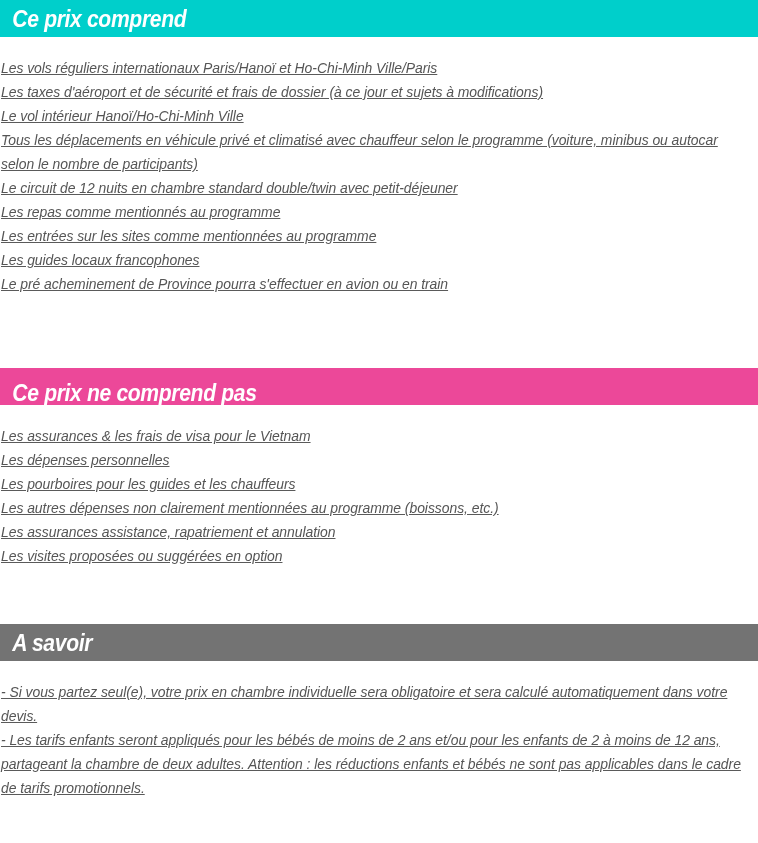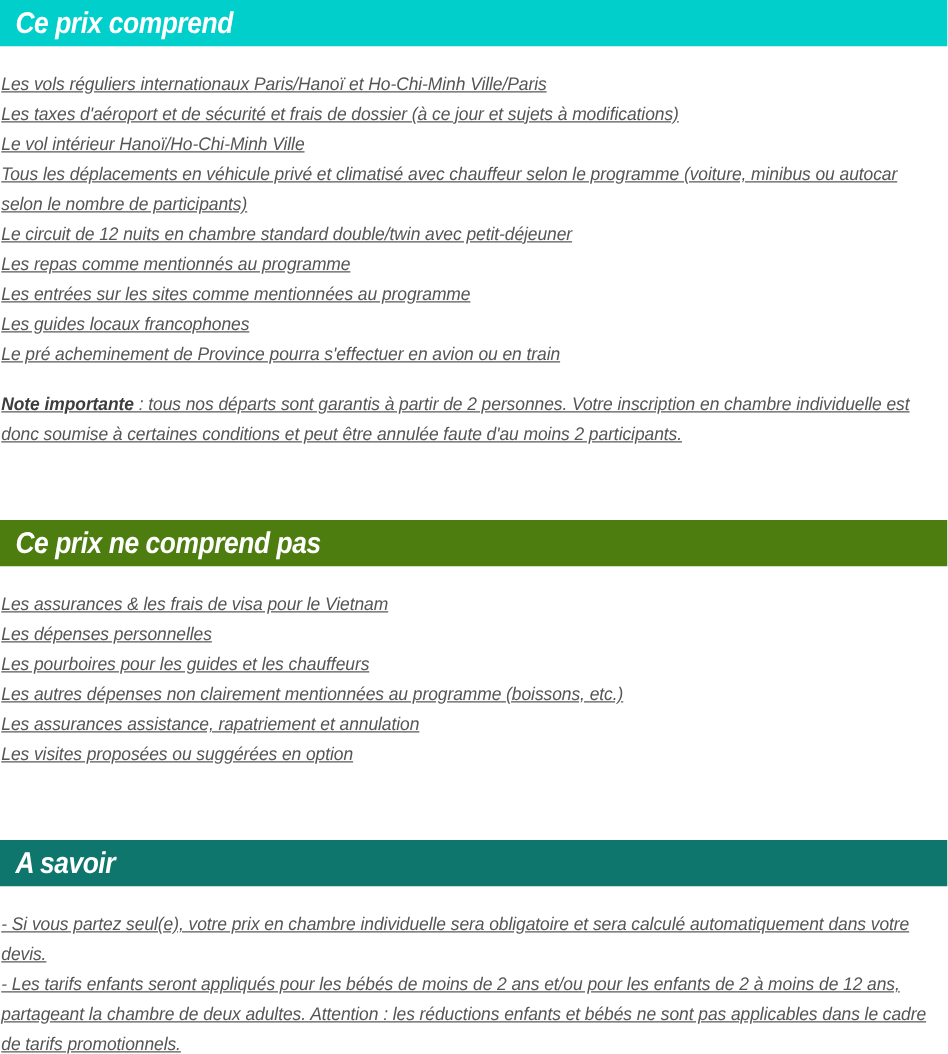--- a/index.html
+++ b/index.html
@@ -96,44 +96,41 @@
     <div class="line">Tous les déplacements en véhicule privé et climatisé avec chauffeur selon le programme (voiture, minibus ou autocar selon le nombre de participants)</div>
     <div class="line">Le circuit de 12 nuits en chambre standard double/twin avec petit-déjeuner</div>
     <div class="line">Les repas comme mentionnés au programme</div>
     <div class="line">Les entrées sur les sites comme mentionnées au programme</div>
     <div class="line">Les guides locaux francophones</div>
     <div class="line">Le pré acheminement de Province pourra s'effectuer en avion ou en train</div>
   </div>
 
   <div class="gap-before-note"></div>
 
-  <div class="body-block">
-    <div class="line"><b class="strong">Note importante</b><span> : tous nos départs sont garantis à partir de 2 personnes. Votre inscription en chambre individuelle est donc soumise à certaines conditions et peut être annulée faute d'au moins 2 participants.</span></div>
-  </div>
 
   <div class="gap-inclus-to-exclus"></div>
 
-  <div class="section-bar" id="bar-exclus" style="background: #4d7c0f;">
+  <div class="section-bar" id="bar-exclus" style="background: #ec4899; align-items: flex-end;">
     <span class="section-bar-title">Ce prix ne comprend pas</span>
   </div>
 
   <div class="after-bar-gap"></div>
 
   <div class="body-block">
     <div class="line">Les assurances &amp; les frais de visa pour le Vietnam</div>
     <div class="line">Les dépenses personnelles</div>
     <div class="line">Les pourboires pour les guides et les chauffeurs</div>
     <div class="line">Les autres dépenses non clairement mentionnées au programme (boissons, etc.)</div>
     <div class="line">Les assurances assistance, rapatriement et annulation</div>
     <div class="line">Les visites proposées ou suggérées en option</div>
   </div>
 
   <div class="gap-exclus-to-asavoir"></div>
 
-  <div class="section-bar" id="bar-asavoir" style="background: #0f766e;">
+  <div class="section-bar" id="bar-asavoir" style="background: #737373;">
     <span class="section-bar-title">A savoir</span>
   </div>
 
   <div class="after-bar-gap"></div>
 
   <div class="body-block">
     <div class="line">- Si vous partez seul(e), votre prix en chambre individuelle sera obligatoire et sera calculé automatiquement dans votre devis.</div>
     <div class="line">- Les tarifs enfants seront appliqués pour les bébés de moins de 2 ans et/ou pour les enfants de 2 à moins de 12 ans, partageant la chambre de deux adultes. Attention : les réductions enfants et bébés ne sont pas applicables dans le cadre de tarifs promotionnels.</div>
   </div>
 

